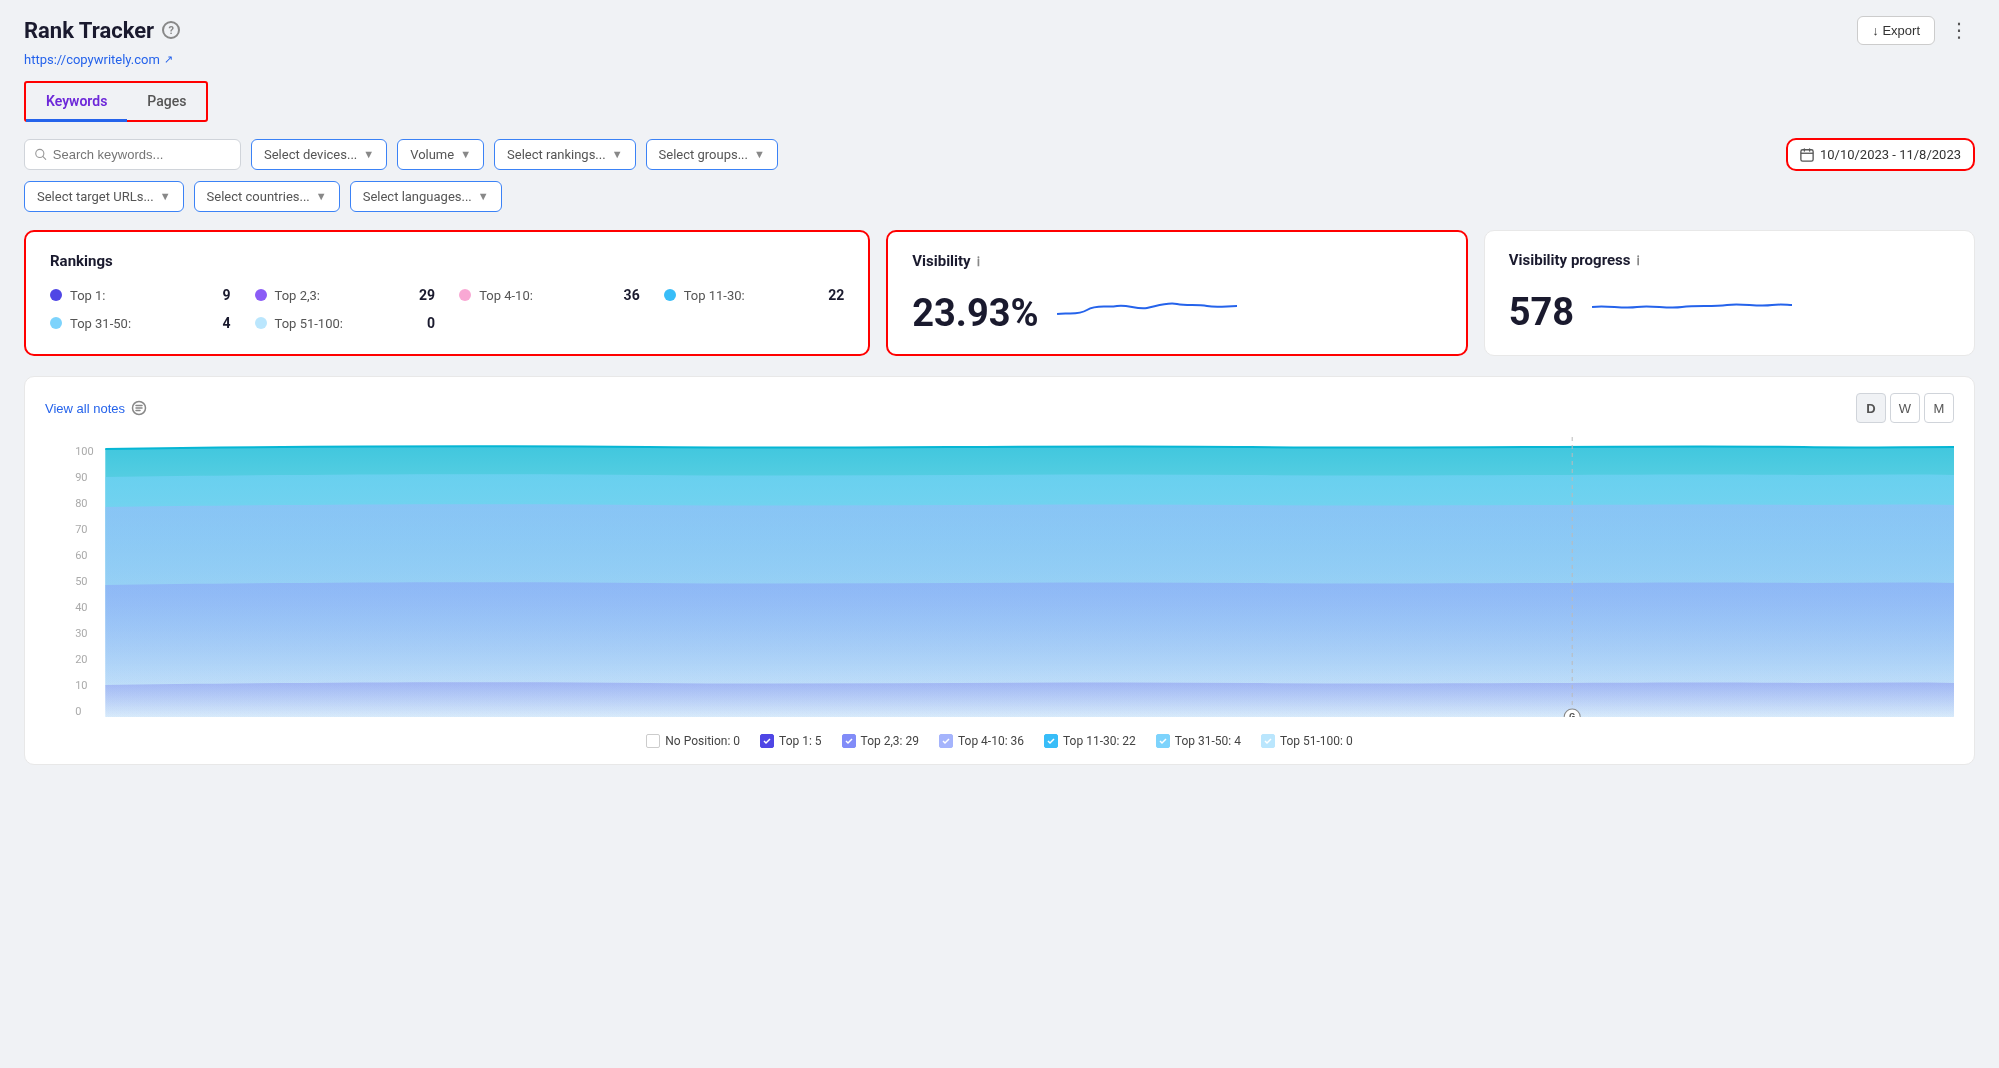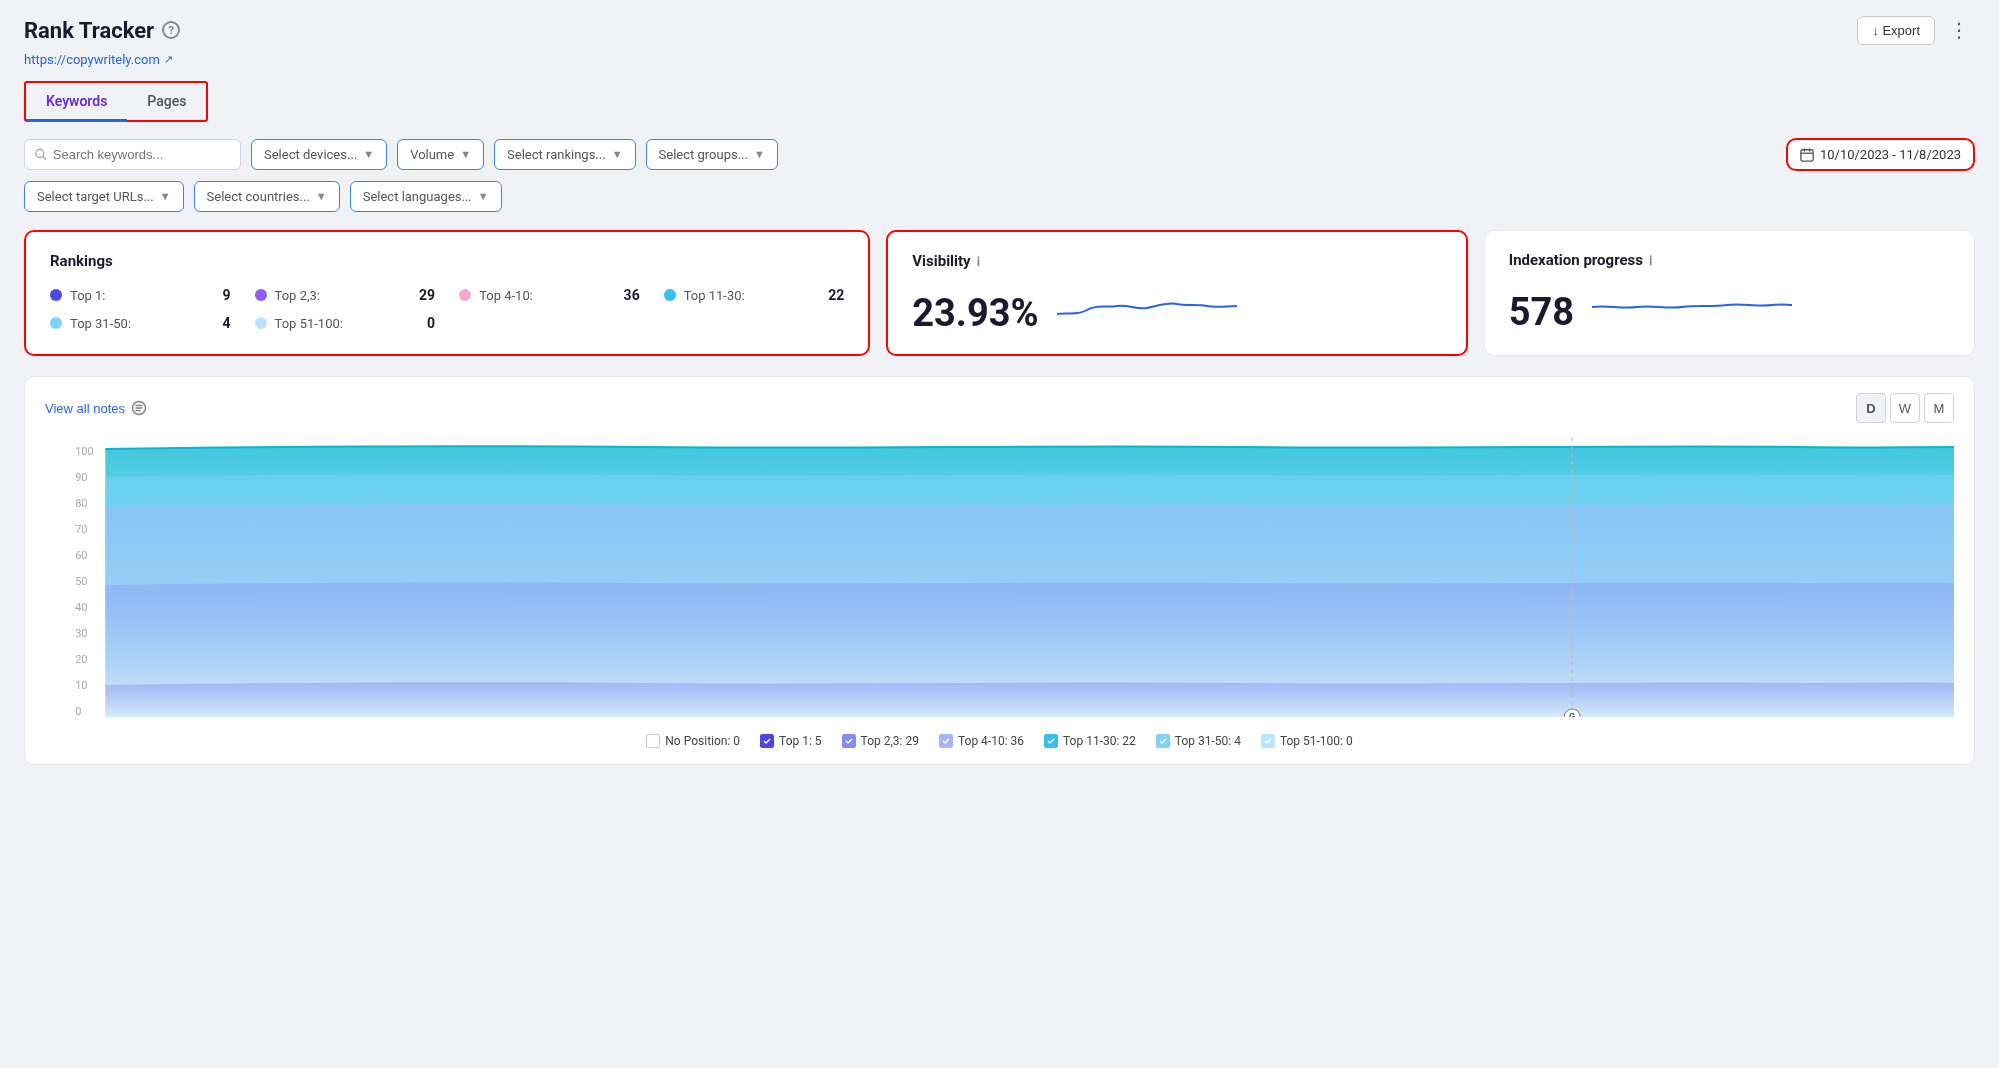--- a/index.html
+++ b/index.html
@@ -205,21 +205,21 @@
       <div style="display:flex; align-items:center; gap:18px; margin-top:10px;">
         <div class="big-number">23.93%</div>
         <svg width="180" height="48" viewBox="0 0 180 48" fill="none">
           <path d="M0,30 C10,28 20,32 30,26 C40,20 50,24 60,22 C70,20 80,26 90,24 C100,22 110,18 120,20 C130,22 140,20 150,22 C160,24 170,22 180,22" stroke="#2563eb" stroke-width="2" fill="none"></path>
         </svg>
       </div>
     </div>
 
     <div class="stats-card indexation-card">
       <div class="stats-card-title">
-        <span>Indexation progress</span>
+        <span>Visibility progress</span>
         <span class="info-icon">ℹ</span>
       </div>
       <div style="display:flex; align-items:flex-start; gap:18px; margin-top:8px;">
         <div class="big-number">578</div>
         <svg width="200" height="48" viewBox="0 0 200 48" fill="none">
           <path d="M0,24 C15,22 30,26 45,24 C60,22 75,26 90,24 C105,22 120,24 135,22 C150,20 165,24 180,22 C190,21 195,22 200,22" stroke="#2563eb" stroke-width="2" fill="none"></path>
         </svg>
       </div>
     </div>
   </div>

